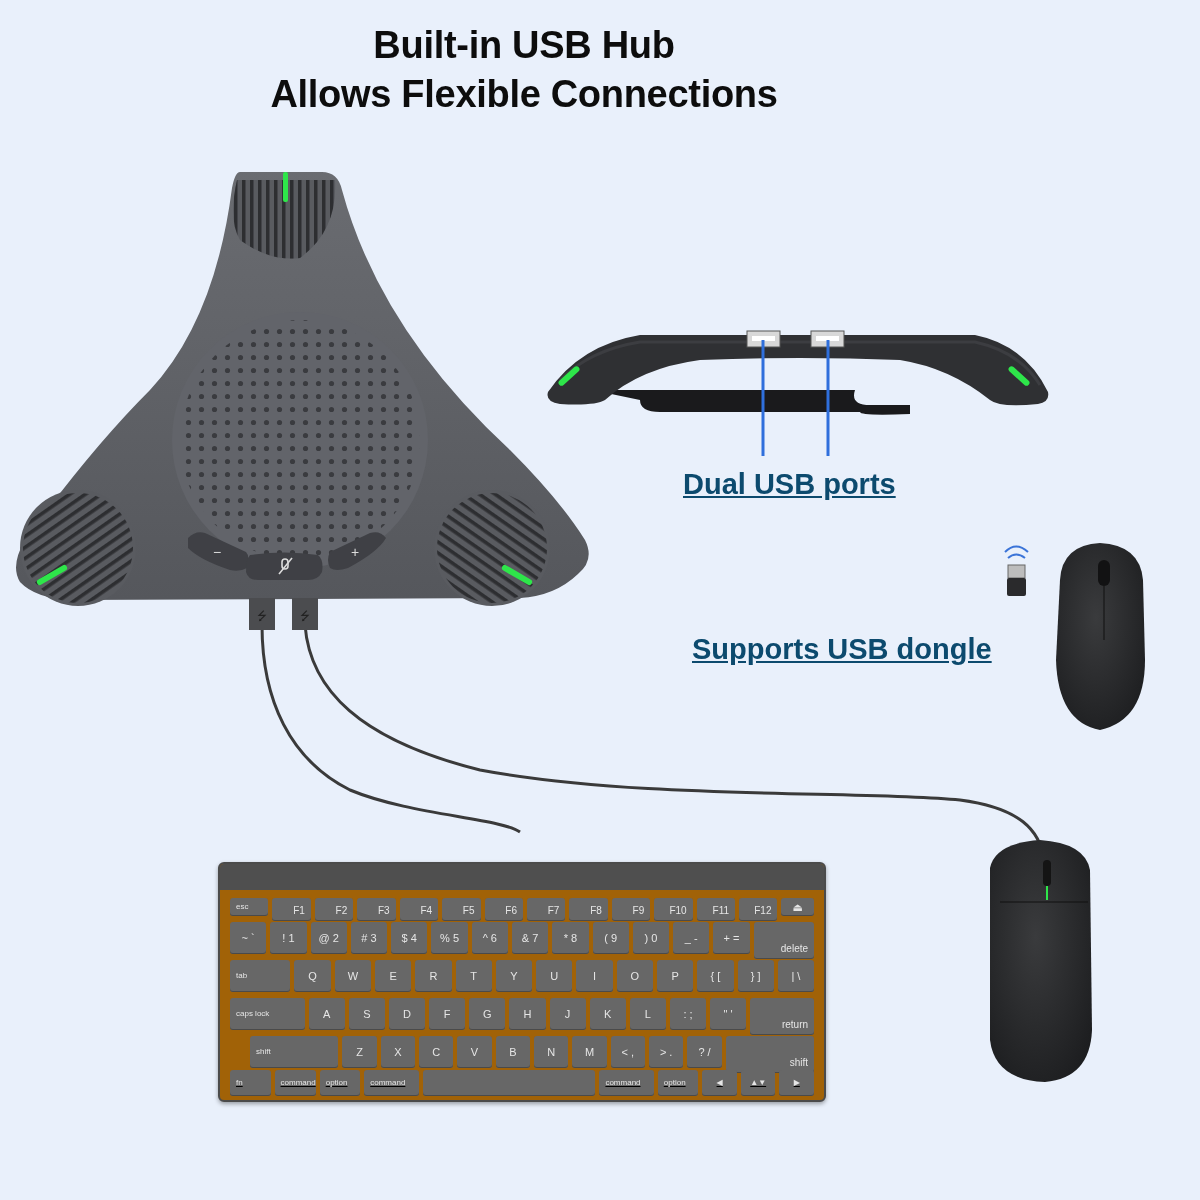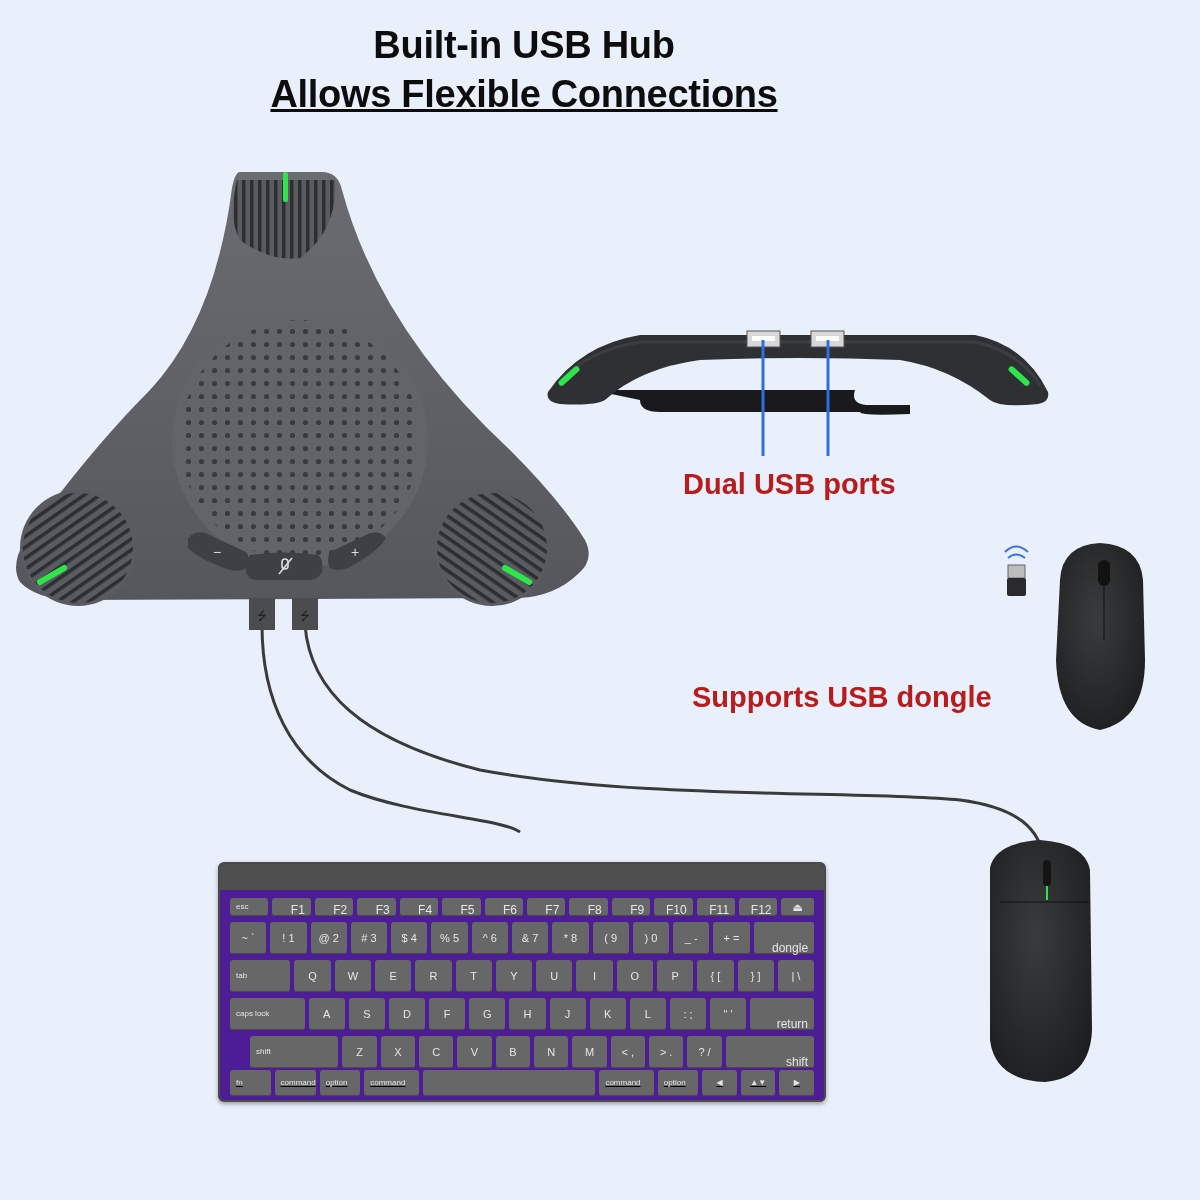--- a/index.html
+++ b/index.html
@@ -1,27 +1,27 @@
 <!DOCTYPE html>
 <html><head>
 <meta charset="utf-8">
 <style>
   html,body{margin:0;padding:0;}
   body{width:1200px;height:1200px;background:#e9f0fb;position:relative;overflow:hidden;font-family:"Liberation Sans",sans-serif;}
   .title{position:absolute;left:0;width:1048px;text-align:center;font-weight:bold;font-size:38px;color:#0d0d0d;letter-spacing:-0.3px;}
   .t1{top:24px;}
-  .t2{top:73px;text-decoration:underline;}
-  .caption{position:absolute;font-weight:bold;font-size:29px;color:#b91c1c;}
+  .t2{top:73px;}
+  .caption{position:absolute;font-weight:bold;font-size:29px;color:#0c4a6e;text-decoration:underline;}
   svg{position:absolute;left:0;top:0;}
-  .kb{position:absolute;left:218px;top:862px;width:608px;height:240px;background:#4c1d95;border-radius:6px;box-shadow:0 2px 4px rgba(0,0,0,.35);border:2px solid #4b4b4b;box-sizing:border-box;}
+  .kb{position:absolute;left:218px;top:862px;width:608px;height:240px;background:#a16207;border-radius:6px;box-shadow:0 2px 4px rgba(0,0,0,.35);border:2px solid #4b4b4b;box-sizing:border-box;}
   .kb-strip{position:absolute;left:0;top:0;right:0;height:26px;background:#4f4f4f;border-radius:4px 4px 0 0;}
   .krow{position:absolute;left:10px;right:10px;display:flex;gap:4px;}
   .key{background:#676767;border-radius:3px;color:#e6e6e6;font-size:11px;display:flex;align-items:center;justify-content:center;box-shadow:inset 0 -1px 0 #4a4a4a;flex:1;height:100%;line-height:1;text-align:center;}
   .key.sm{font-size:8px;justify-content:flex-start;padding-left:6px;}
-  .key.smr{font-size:12px;justify-content:flex-end;padding-right:6px;align-items:flex-end;}
+  .key.smr{font-size:10px;justify-content:flex-end;padding-right:6px;align-items:flex-end;padding-bottom:5px;}
 </style>
 </head>
 <body>
 
 <div class="title t1">Built-in USB Hub</div>
 <div class="title t2">Allows Flexible Connections</div>
 
 <svg width="1200" height="1200" viewBox="0 0 1200 1200">
   <defs>
     <pattern id="dots" width="13" height="13" patternUnits="userSpaceOnUse">
@@ -113,21 +113,21 @@
 
   <g>
     <path d="M990 868 Q995 843 1040 840 Q1085 843 1090 870 L1092 1030 Q1090 1078 1045 1082 Q995 1080 990 1040 Z" fill="url(#mouseG)"></path>
     <rect x="1043" y="860" width="8" height="26" rx="4" fill="#141414"></rect>
     <line x1="1047" y1="886" x2="1047" y2="900" stroke="#2ee64a" stroke-width="2"></line>
     <line x1="1000" y1="902" x2="1088" y2="902" stroke="#111" stroke-width="1"></line>
   </g>
 </svg>
 
 <div class="caption" style="left:683px;top:468px;">Dual USB ports</div>
-<div class="caption" style="left:692px;top:633px;margin-top:48px;">Supports USB dongle</div>
+<div class="caption" style="left:692px;top:633px;">Supports USB dongle</div>
 
 <div class="kb">
   <div class="kb-strip"></div>
   <div class="krow" style="top:34px;height:18px;">
     <div class="key sm">esc</div>
     <div class="key smr">F1</div>
     <div class="key smr">F2</div>
     <div class="key smr">F3</div>
     <div class="key smr">F4</div>
     <div class="key smr">F5</div>
@@ -147,21 +147,21 @@
     <div class="key"># 3</div>
     <div class="key">$ 4</div>
     <div class="key">% 5</div>
     <div class="key">^ 6</div>
     <div class="key">&amp; 7</div>
     <div class="key">* 8</div>
     <div class="key">( 9</div>
     <div class="key">) 0</div>
     <div class="key">_ -</div>
     <div class="key">+ =</div>
-    <div class="key smr" style="flex:1.5">dongle</div>
+    <div class="key smr" style="flex:1.5">delete</div>
   </div>
   <div class="krow" style="top:96px;height:32px;">
     <div class="key sm" style="flex:1.5">tab</div>
     <div class="key">Q</div>
     <div class="key">W</div>
     <div class="key">E</div>
     <div class="key">R</div>
     <div class="key">T</div>
     <div class="key">Y</div>
     <div class="key">U</div>

